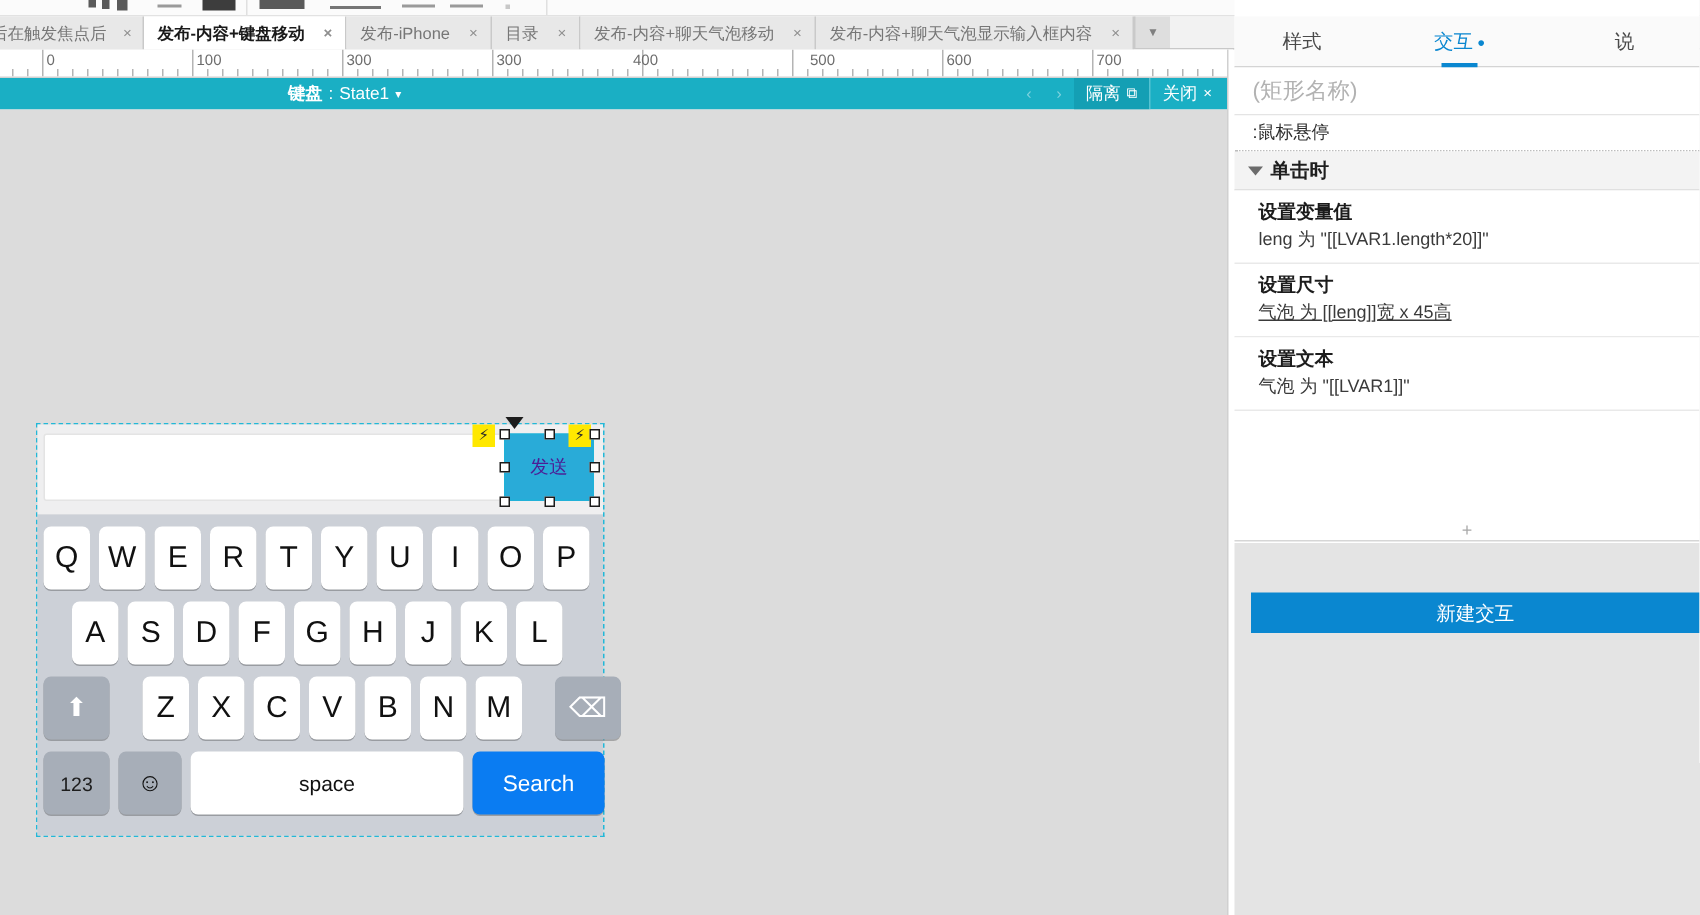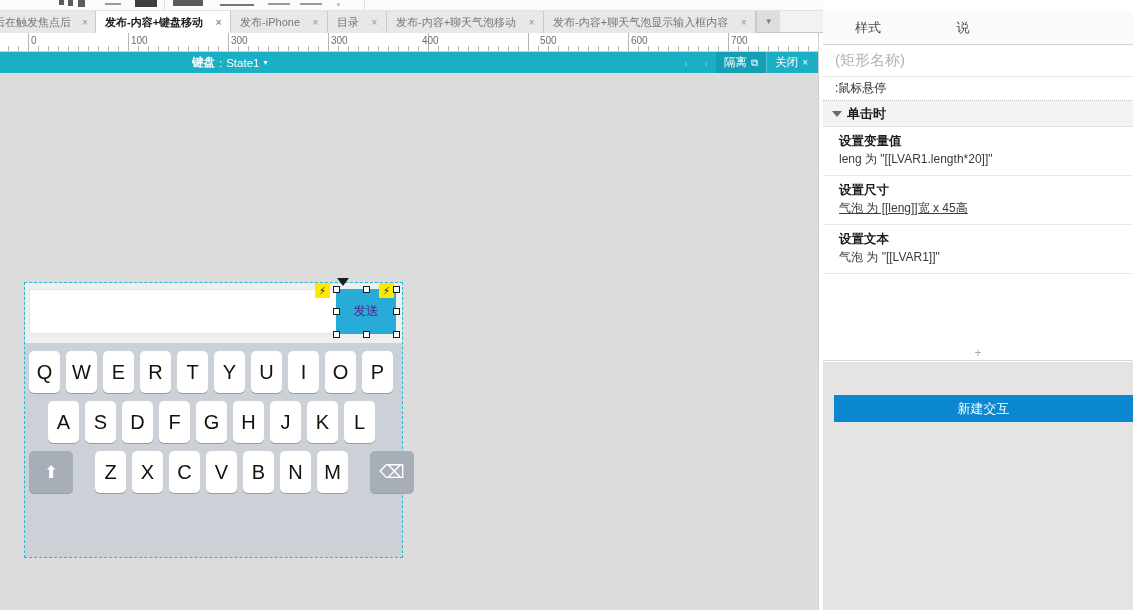--- a/index.html
+++ b/index.html
@@ -487,20 +487,34 @@
               <span>N</span>
             </div>
             <div class="key" style="width: 31px; height: 42px;">
               <span>M</span>
             </div>
             <div style="width: 10px;"></div>
             <div class="key fn small del" style="width: 44px; height: 42px;">
               <span style="color: rgb(255, 255, 255); font-size: 18px;">⌫</span>
             </div>
           </div>
+          <div class="krow" style="left: 4px; top: 158px;">
+            <div class="key fn num123" style="width: 44px; height: 42px;">
+              <span>123</span>
+            </div>
+            <div class="key fn emoji" style="width: 42px; height: 42px;">
+              <span>☺</span>
+            </div>
+            <div class="key space" style="width: 182px; height: 42px;">
+              <span>space</span>
+            </div>
+            <div class="key search" style="width: 88px; height: 42px;">
+              <span>Search</span>
+            </div>
+          </div>
         </div>
     </div>
 
     <div class="sel-outline" style="left:336px; top:216px; width:60px; height:45px;"></div>
 
     <div class="tri-marker" style="left:337px; top:205px;"></div>
 
     <div class="bolt" style="left:315px; top:210px;">
         <span>⚡</span>
       </div>
@@ -519,20 +533,24 @@
   </div>
 
   <div class="vsep"></div>
 
   <div class="rpanel">
 
     <div class="rp-tabs">
       <div class="rp-tab t1">
         <span>样式</span>
       </div>
+      <div class="rp-tab t2 active">
+        <span>交互</span>
+        <span class="rp-dot">•</span>
+      </div>
       <div class="rp-tab t3">
         <span>说</span>
       </div>
     </div>
 
     <div class="rp-namefield">
       <span>(矩形名称)</span>
     </div>
 
     <div class="rp-hover">

